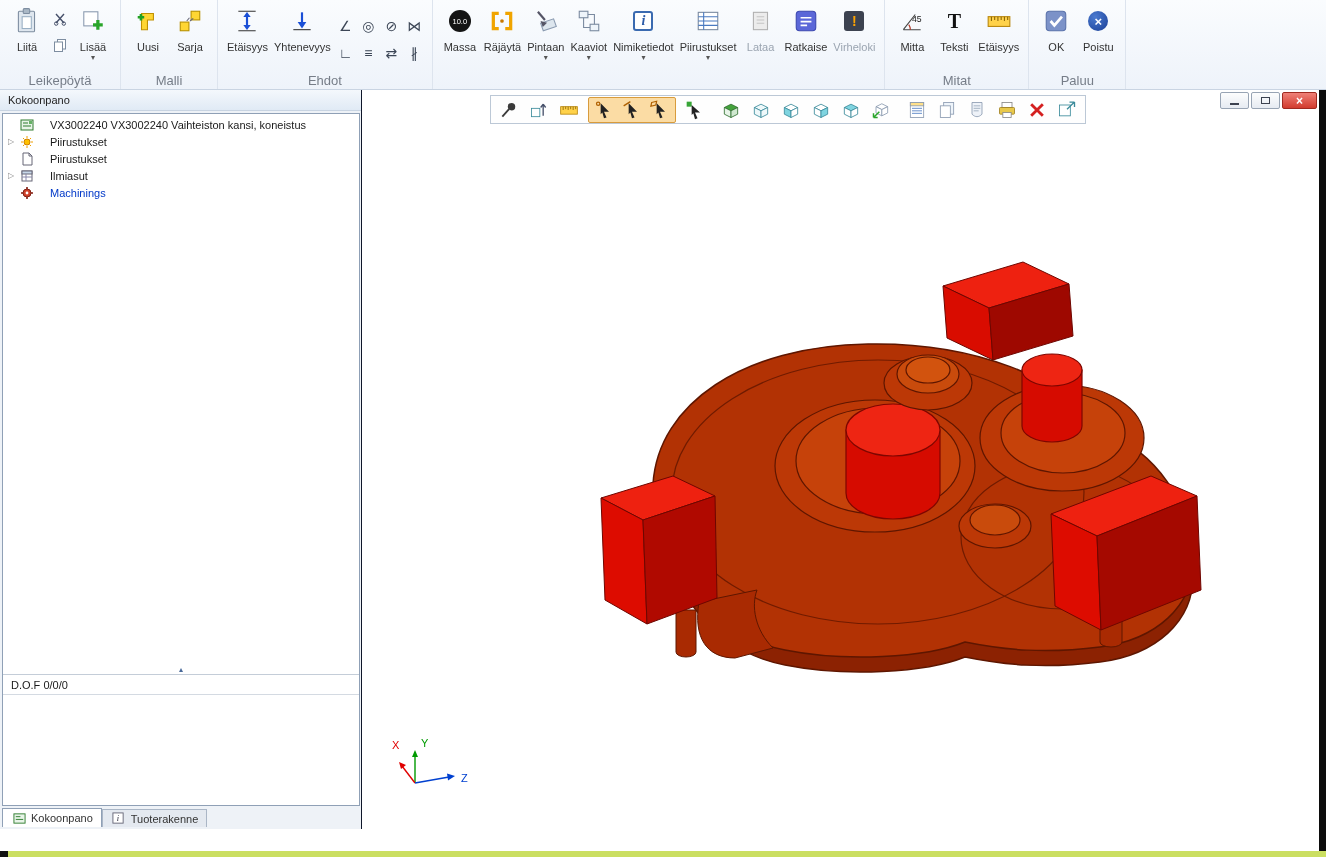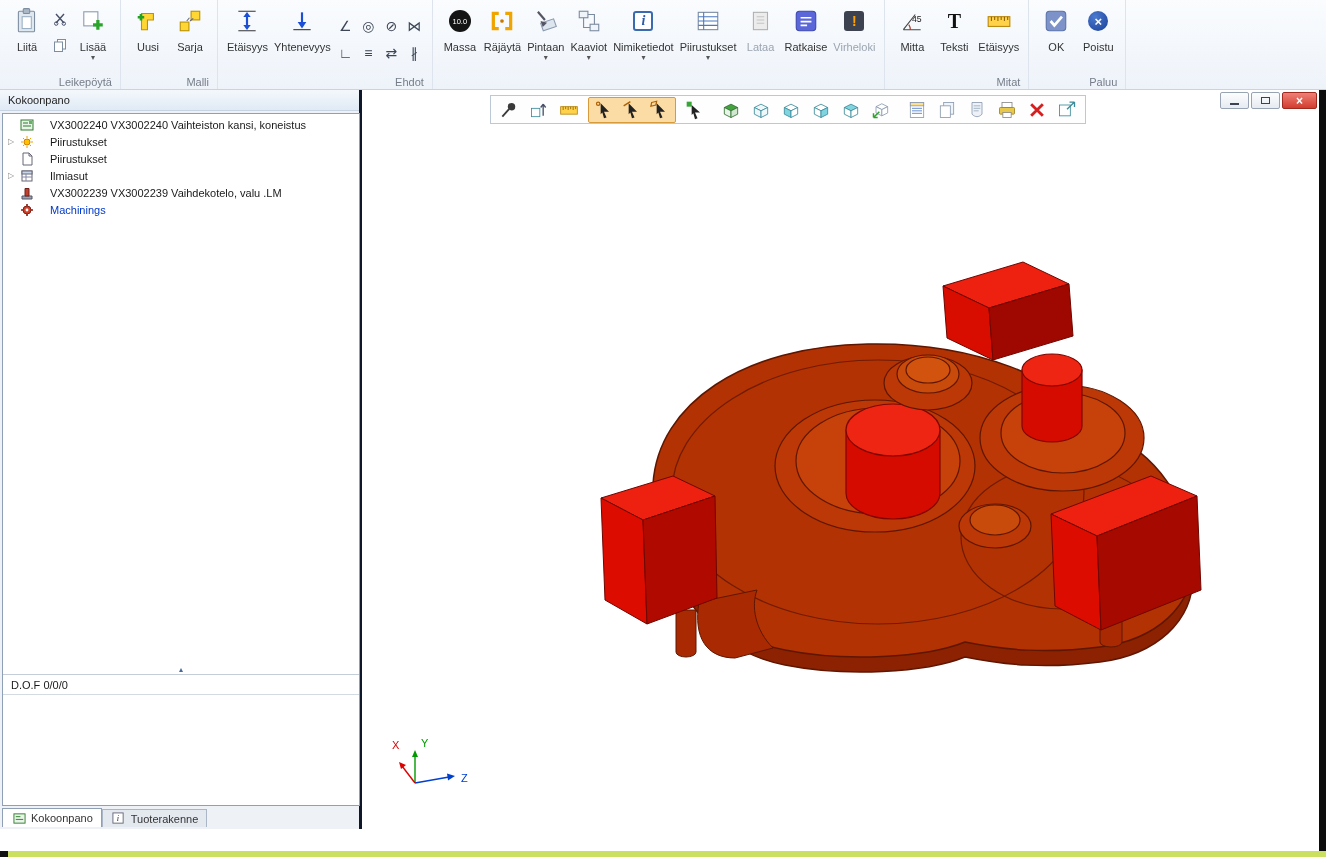--- a/index.html
+++ b/index.html
@@ -4,21 +4,21 @@
 <style>
   *{margin:0;padding:0;box-sizing:border-box}
   html,body{width:1326px;height:857px;overflow:hidden}
   body{font-family:"Liberation Sans",sans-serif;font-size:11px;color:#222;background:#fff;position:relative}
   .app{position:absolute;inset:0;background:#fff}
 
   
   .ribbon{position:absolute;left:0;top:0;width:1326px;height:90px;
     background:linear-gradient(#fafcfe,#eef3fa);border-bottom:1px solid #c9d4e2;display:flex}
   .rgroup{position:relative;padding:4px 6px 16px 6px;border-right:1px solid #dde4ee;display:flex;align-items:flex-start}
-  .rglabel{position:absolute;bottom:1px;left:0;right:8px;text-align:right;color:#767d88;font-size:11px;white-space:nowrap}
+  .rglabel{position:absolute;bottom:1px;left:0;right:0;text-align:center;color:#767d88;font-size:13px;white-space:nowrap}
   .rbtn{display:flex;flex-direction:column;align-items:center;padding:2px 3px;min-width:42px;cursor:default}
   .ric{height:30px;display:flex;align-items:center;justify-content:flex-start}
   .rlb{margin-top:5px;color:#333;white-space:nowrap}
   .rlb.dis{color:#9aa4b0}
   .rdd{font-size:8px;color:#555;line-height:7px;margin-top:1px}
   .smallcol{display:flex;flex-direction:column;gap:8px;padding-top:6px;margin:0 2px}
   .sbtn{width:20px;height:18px;display:flex;align-items:center;justify-content:center}
   .cgrid{display:grid;grid-template-columns:repeat(4,23px);grid-auto-rows:27px;margin-top:8px;
     align-items:center;justify-items:center;color:#3c4656;font-size:14px}
   .cgrid .ccell{cursor:default}
@@ -28,21 +28,21 @@
     font-family:"Liberation Serif",serif;font-style:italic;font-weight:bold;font-size:14px;
     display:flex;align-items:center;justify-content:center}
   .virhe-ic{width:20px;height:20px;border-radius:3px;background:#3c4250;color:#ffa400;font-weight:bold;
     font-size:14px;display:flex;align-items:center;justify-content:center}
   .teksti-ic{font-family:"Liberation Serif",serif;font-weight:bold;font-size:20px;color:#111;line-height:22px}
   .poistu-ic{width:20px;height:20px;border-radius:50%;color:#fff;font-weight:bold;font-size:13px;
     background:radial-gradient(circle at 35% 30%,#4a7ad0,#1a3f96);
     display:flex;align-items:center;justify-content:center}
 
   
-  .lpanel{position:absolute;left:0;top:90px;width:362px;height:739px;background:#eef2f7;border-right:3px solid #0f172a}
+  .lpanel{position:absolute;left:0;top:90px;width:362px;height:739px;background:#eef2f7;border-right:1px solid #0f172a}
   .lp-header{height:21px;line-height:21px;padding-left:8px;background:linear-gradient(#f4f8fc,#e0eaf5);
     border-bottom:1px solid #c8d4e2;color:#222}
   .treebox{position:absolute;left:2px;top:23px;width:358px;height:693px;background:#fff;
     border:1px solid #8fa0b6;display:flex;flex-direction:column}
   .treelist{height:560px;overflow:hidden;padding-top:2px}
   .trow{display:flex;align-items:center;height:17px;white-space:nowrap;cursor:default}
   .tarrow{width:16px;text-align:center;color:#8a8a8a;font-size:8px;flex:0 0 16px}
   .ticon{width:16px;height:14px;flex:0 0 16px;display:flex;align-items:center;justify-content:center}
   .tlabel{padding-left:15px;color:#1a1a1a}
   .tlabel.link{color:#0038c8}
@@ -365,30 +365,20 @@
               <rect x="2" y="2" width="10" height="3" fill="#c8d8ea" stroke="#667"></rect>
               <path d="M2 8 h10 M6 5 v7" stroke="#88a"></path>
             </svg>
           </span>
           <span class="tlabel">Ilmiasut</span>
         </div>
         <div class="trow">
           <span class="tarrow"></span>
           <span class="ticon">
             <svg width="14" height="14" viewBox="0 0 14 14">
-              <path d="M2 10 h10 v3 H2 z" fill="#98a4b2" stroke="#556"></path>
-              <path d="M5 2.5 h4 v7.5 H5 z" fill="#c04030" stroke="#702018"></path>
-            </svg>
-          </span>
-          <span class="tlabel">VX3002239 VX3002239 Vaihdekotelo, valu .LM</span>
-        </div>
-        <div class="trow">
-          <span class="tarrow"></span>
-          <span class="ticon">
-            <svg width="14" height="14" viewBox="0 0 14 14">
               <circle cx="7" cy="7" r="4" fill="#d04028" stroke="#802014"></circle>
               <circle cx="7" cy="7" r="1.4" fill="#fff"></circle>
               <path d="M7 1 v2 M7 11 v2 M1 7 h2 M11 7 h2" stroke="#802014" stroke-width="1.6"></path>
             </svg>
           </span>
           <span class="tlabel link">Machinings</span>
         </div>
       </div>
 
       <div class="dof-split">

